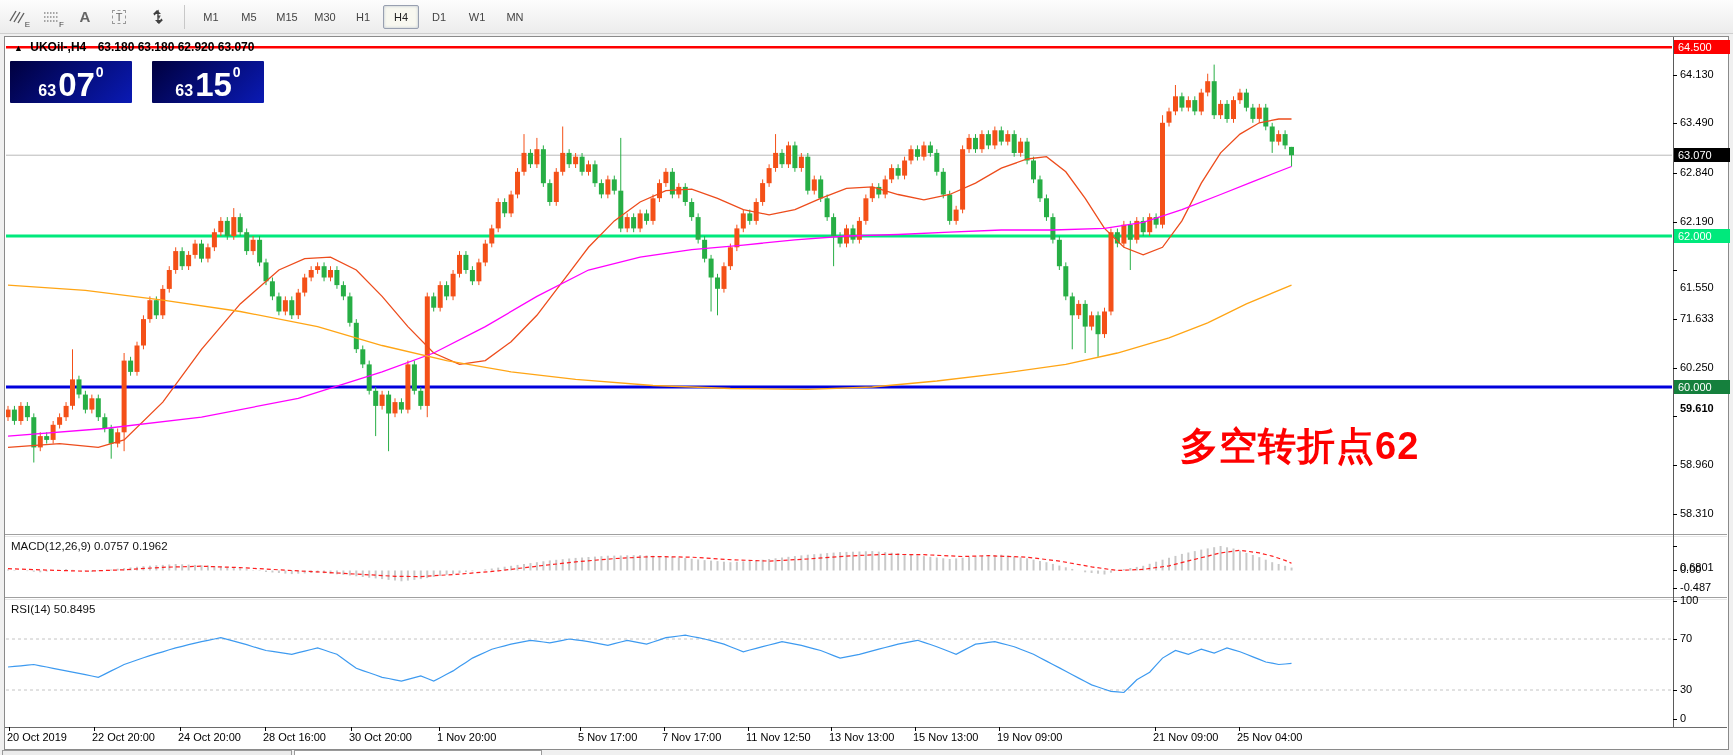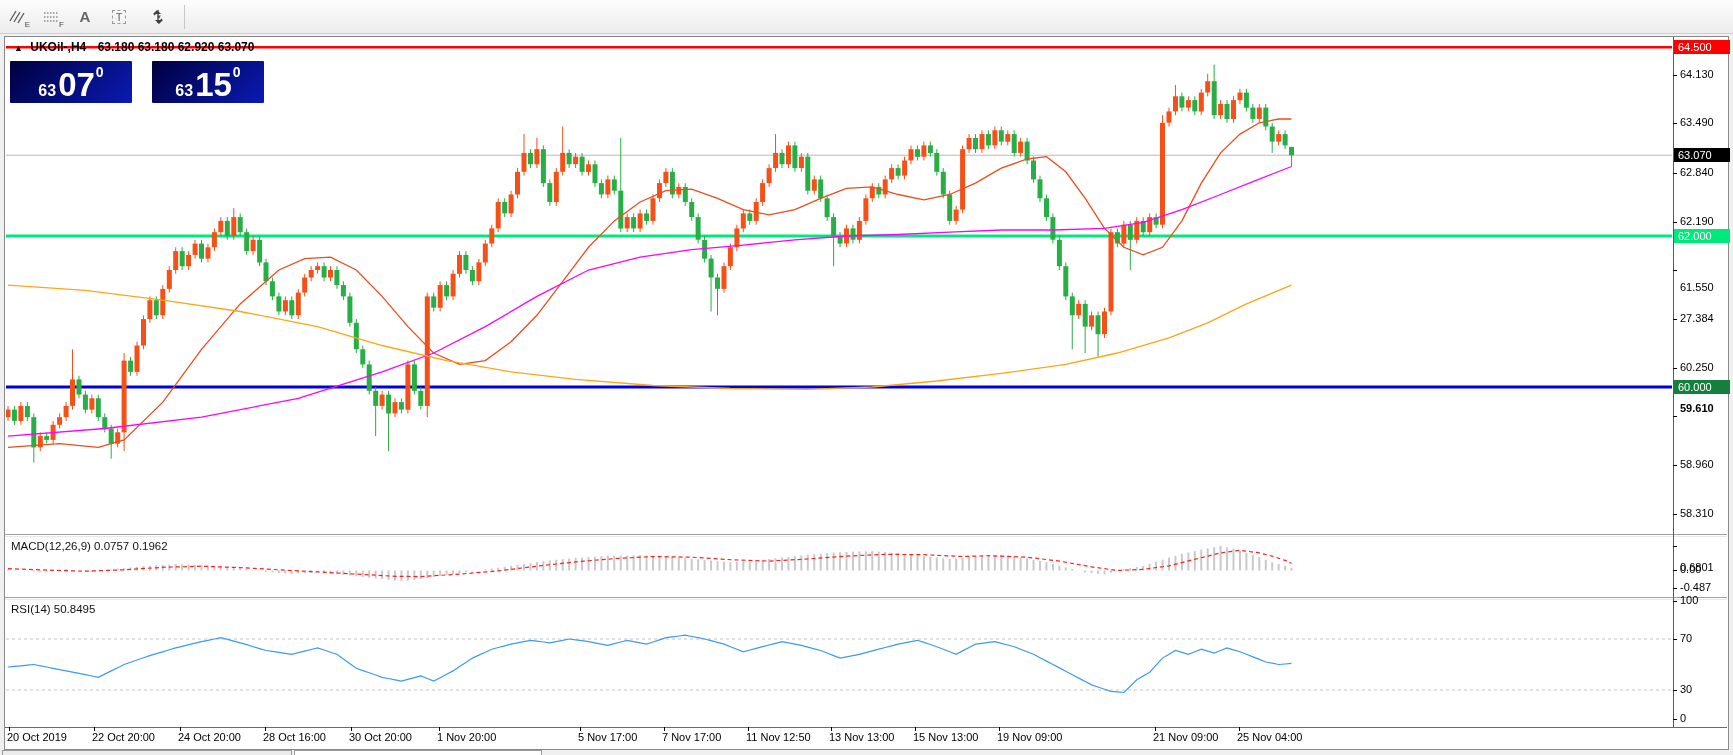--- a/index.html
+++ b/index.html
@@ -77,20 +77,31 @@
     </div>
     <div class="toolbtn" style="width:42px">
       <svg width="16" height="16">
           <path d="M4 6 L8 2 L8 14 M12 10 L8 14" stroke="#404040" stroke-width="1.3" fill="none"></path>
           <path d="M3 5 L7 1 L11 5 Z" fill="#404040"></path>
           <path d="M13 11 L9 15 L5 11 Z" fill="#404040"></path>
         </svg>
       <span class="caret">▾</span>
     </div>
     <div class="tsep"></div>
+    <div class="tfwrap">
+        <div class="tfbtn">M1</div>
+        <div class="tfbtn">M5</div>
+        <div class="tfbtn">M15</div>
+        <div class="tfbtn">M30</div>
+        <div class="tfbtn">H1</div>
+        <div class="tfbtn active">H4</div>
+        <div class="tfbtn">D1</div>
+        <div class="tfbtn">W1</div>
+        <div class="tfbtn">MN</div>
+      </div>
   </div>
 
   <div class="frame"></div>
 
   <svg id="mainsvg" style="left:6px;top:37px;" width="1666" height="496">
       <rect x="0" y="9.0" width="1666" height="2.5" fill="#fe0000"></rect>
       <rect x="0" y="117.7" width="1666" height="1" fill="#b9b9b9"></rect>
       <rect x="0" y="197.5" width="1666" height="3" fill="#00e97c"></rect>
       <rect x="0" y="348.5" width="1666" height="3" fill="#0000dc"></rect>
       <g>
@@ -733,36 +744,37 @@
   <div class="indlabel" style="top:540px;">
     <span>MACD(12,26,9)</span>
     <b> <span>0.0757</span>
     <span>0.1962</span></b>
   </div>
   <div class="indlabel" style="top:603px;">
     <span>RSI(14)</span>
     <span>50.8495</span>
   </div>
 
+  <div class="annot">多空转折点62</div>
 
   <div>
       <div class="badge red" style="top: 40px;">64.500</div>
       <div class="plabel" style="top: 68px;">64.130</div>
       <div class="ptick" style="top: 75px;"></div>
       <div class="plabel" style="top: 116px;">63.490</div>
       <div class="ptick" style="top: 123px;"></div>
       <div class="badge black" style="top: 148px;">63.070</div>
       <div class="plabel" style="top: 166px;">62.840</div>
       <div class="ptick" style="top: 173px;"></div>
       <div class="plabel" style="top: 215px;">62.190</div>
       <div class="ptick" style="top: 222px;"></div>
       <div class="badge green" style="top: 229px;">62.000</div>
       <div class="plabel" style="top: 281px;">61.550</div>
       <div class="ptick" style="top: 270px;"></div>
-      <div class="plabel" style="top: 312px;">27.384</div>
+      <div class="plabel" style="top: 312px;">71.633</div>
       <div class="ptick" style="top: 319px;"></div>
       <div class="plabel" style="top: 361px;">60.250</div>
       <div class="ptick" style="top: 368px;"></div>
       <div class="badge blue" style="top: 380px;">60.000</div>
       <div class="plabel" style="top: 402px; font-weight: bold;">59.610</div>
       <div class="ptick" style="top: 416px;"></div>
       <div class="plabel" style="top: 458px;">58.960</div>
       <div class="ptick" style="top: 465px;"></div>
       <div class="plabel" style="top: 507px;">58.310</div>
       <div class="ptick" style="top: 514px;"></div>

